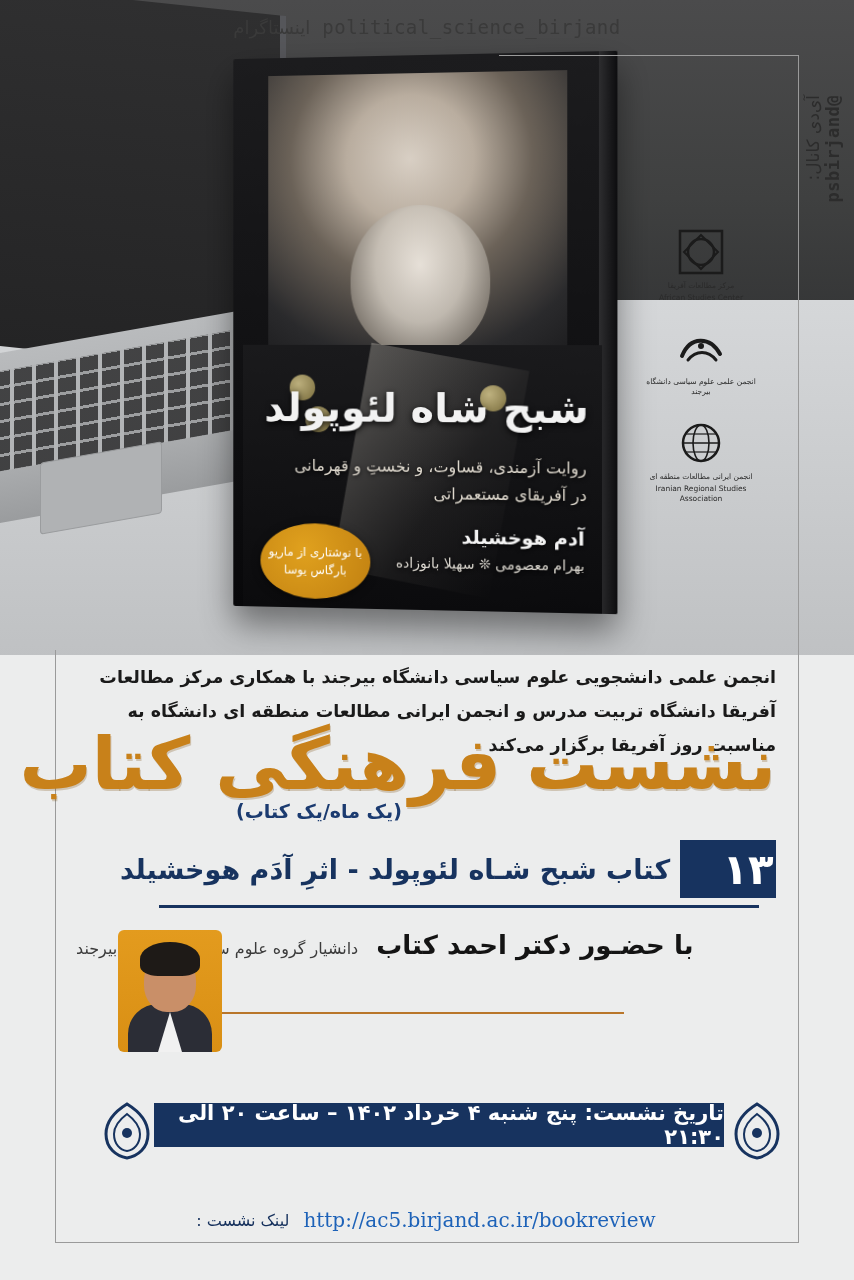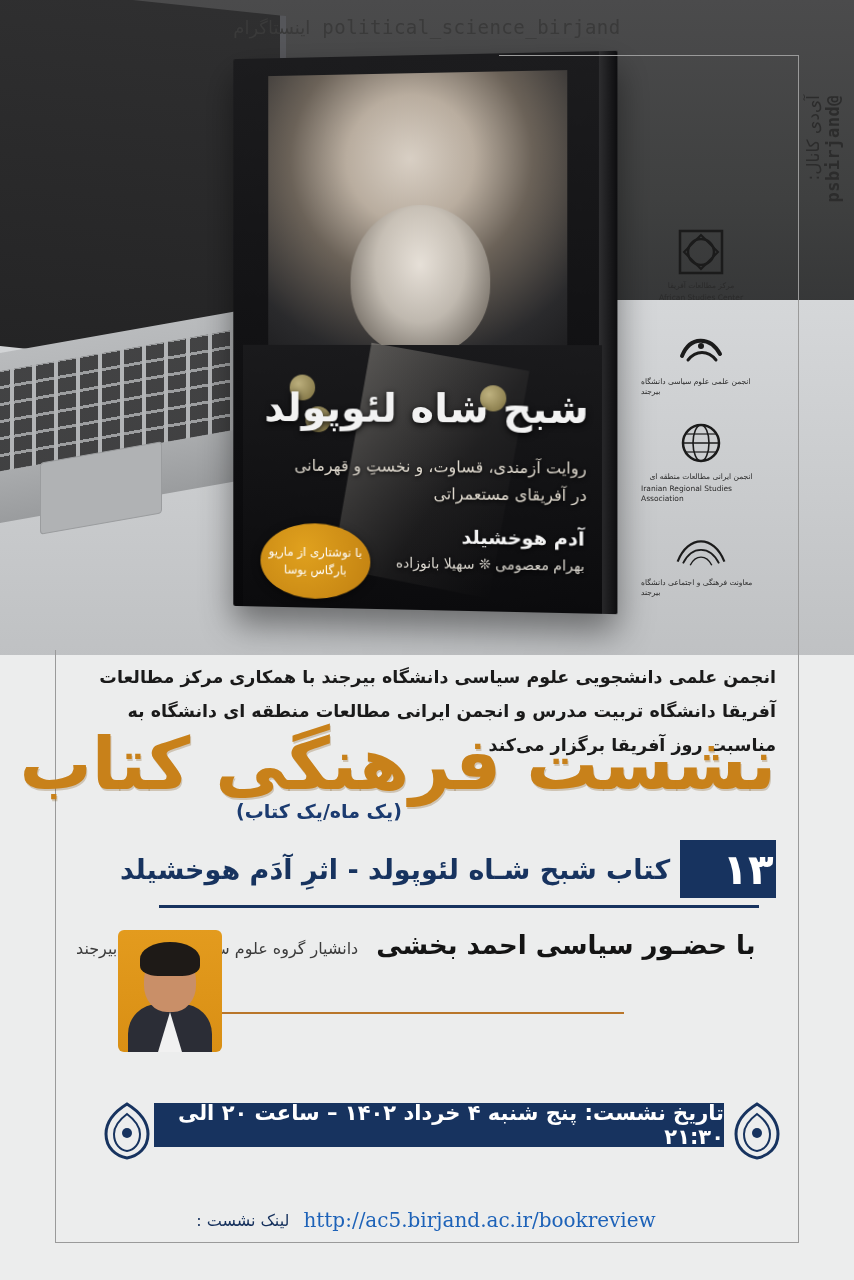--- a/index.html
+++ b/index.html
@@ -266,21 +266,21 @@
     z-index: 25;
     display: flex;
     flex-direction: column;
     align-items: center;
     gap: 18px;
   }
   .logo-item {
     display: flex;
     flex-direction: column;
     align-items: center;
-    text-align: left;
+    text-align: center;
     direction: rtl;
   }
   .logo-mark {
     width: 54px; height: 54px;
     display: flex; align-items: center; justify-content: center;
     color: #1b1b1b;
   }
   .logo-caption {
     font-size: 7.5px;
     color: #2a2a2a;
@@ -568,49 +568,39 @@
           <ellipse cx="24" cy="24" rx="8" ry="18" fill="none" stroke="#1b1b1b" stroke-width="1.6"></ellipse>
           <line x1="6" y1="24" x2="42" y2="24" stroke="#1b1b1b" stroke-width="1.6"></line>
           <line x1="9" y1="15" x2="39" y2="15" stroke="#1b1b1b" stroke-width="1.2"></line>
           <line x1="9" y1="33" x2="39" y2="33" stroke="#1b1b1b" stroke-width="1.2"></line>
         </svg>
       </div>
       <div class="logo-caption">انجمن ایرانی مطالعات منطقه ای</div>
       <div class="logo-caption en">Iranian Regional Studies Association</div>
     </div>
 
-    <div class="logo-item">
-      <div class="logo-mark">
-        <svg width="60" height="44" viewBox="0 0 60 44" aria-hidden="true">
-          <path d="M4 36 C16 6, 44 6, 56 36" fill="none" stroke="#1b1b1b" stroke-width="2.4"></path>
-          <path d="M10 38 C20 18, 40 18, 50 38" fill="none" stroke="#1b1b1b" stroke-width="2"></path>
-          <path d="M18 40 C24 28, 36 28, 42 40" fill="none" stroke="#1b1b1b" stroke-width="1.6"></path>
-        </svg>
-      </div>
-      <div class="logo-caption">معاونت فرهنگی و اجتماعی دانشگاه بیرجند</div>
-    </div>
 
   </div>
 
   <div class="intro">انجمن علمی دانشجویی علوم سیاسی دانشگاه بیرجند  با همکاری مرکز مطالعات آفریقا دانشگاه تربیت مدرس و انجمن ایرانی مطالعات منطقه ای دانشگاه به مناسبت روز آفریقا برگزار می‌کند</div>
 
   <div class="headline">
     <div class="main">نشست فرهنگی کتاب</div>
     <div class="sub">(یک ماه/یک کتاب)</div>
   </div>
 
   <div class="issue-row">
     <div class="issue-num">۱۳</div>
     <div class="issue-title">کتاب شبح شـاه لئوپولد - اثرِ آدَم هوخشیلد</div>
   </div>
   <div class="issue-underline"></div>
 
   <div class="speaker">
     <div class="speaker-text">
-      <span class="speaker-name">با حضـور سیاسی احمد بخشی</span>
+      <span class="speaker-name">با حضـور دکتر احمد کتاب</span>
       <span class="speaker-role">دانشیار گروه علوم سیاسی دانشگاه بیرجند</span>
     </div>
   </div>
   <div class="speaker-underline"></div>
 
   <div class="avatar">
     <div class="body"></div>
     <div class="shirt"></div>
     <div class="head"></div>
     <div class="hair"></div>

